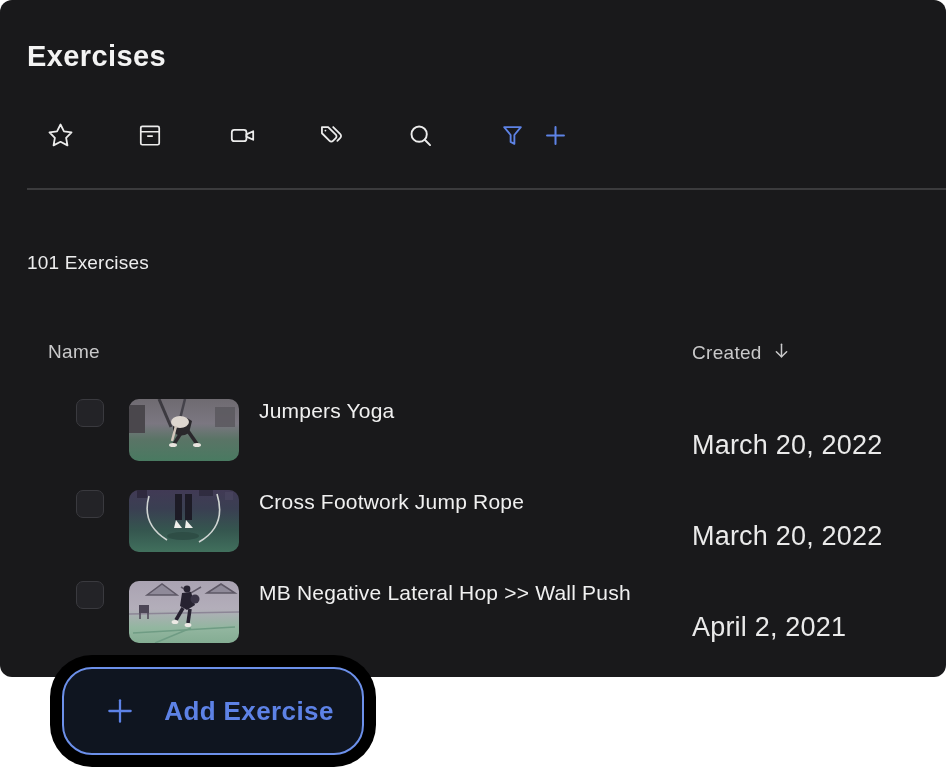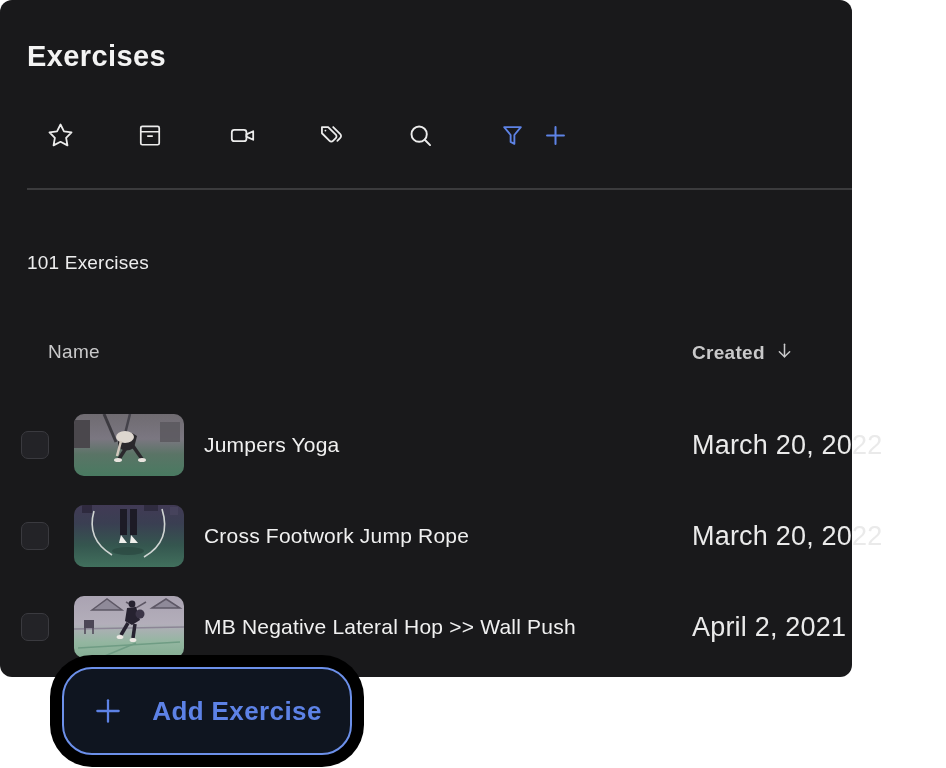--- a/index.html
+++ b/index.html
@@ -2,21 +2,21 @@
 <html><head>
 <meta charset="utf-8">
 <style>
   html, body { margin: 0; padding: 0; background: #ffffff; }
   body {
     width: 946px; height: 768px; position: relative; overflow: hidden;
     font-family: "Liberation Sans", sans-serif;
     -webkit-font-smoothing: antialiased;
   }
   .panel {
-    position: absolute; left: 0; top: 0; width: 852px; height: 677px;
+    position: absolute; left: 0; top: 0; width: 946px; height: 677px;
     background: #19191b; border-radius: 12px;
   }
   .page-title {
     position: absolute; left: 27px; top: 40px;
     font-size: 29px; font-weight: 700; color: #f3f3f3; letter-spacing: 0.4px;
   }
   .icon-btn {
     position: absolute; top: 113px; width: 44px; height: 44px;
     display: flex; align-items: center; justify-content: center;
     background: transparent; border: none; cursor: pointer; padding: 0;
@@ -29,25 +29,25 @@
   .count-label {
     position: absolute; left: 27px; top: 252px;
     font-size: 19px; font-weight: 500; color: #ededee; letter-spacing: 0.2px;
   }
   .col-header {
     position: absolute; top: 341px; font-size: 19px; font-weight: 500;
     color: #c9c9ca; letter-spacing: 0.3px; display: flex; align-items: center; gap: 10px;
     cursor: pointer;
   }
   .col-header.name { left: 48px; }
-  .col-header.created { left: 692px; font-weight: bold; }
+  .col-header.created { left: 692px; }
   .rows { position: absolute; left: 0; top: 399px; width: 946px; }
   .row {
-    position: relative; height: 91px; display: flex; align-items: center;
-    padding-left: 21px; box-sizing: border-box; cursor: pointer;
+    position: relative; height: 91px; display: flex; align-items: flex-start;
+    padding-left: 76px; box-sizing: border-box; cursor: pointer;
   }
   .checkbox {
     width: 26px; height: 26px; border-radius: 7px; background: #232327;
     border: 1px solid #3a3a3f; flex: 0 0 auto; cursor: pointer;
   }
   .thumb {
     width: 110px; height: 62px; border-radius: 10px; overflow: hidden;
     margin-left: 25px; flex: 0 0 auto; cursor: pointer; background: #2a2a2e;
   }
   .thumb svg { display: block; width: 110px; height: 62px; }
@@ -61,21 +61,21 @@
   }
   .add-btn-halo {
     position: absolute; left: 50px; top: 655px; padding: 12px;
     background: #000000; border-radius: 42px;
   }
   .add-btn {
     width: 286px; height: 84px; border-radius: 30px; box-sizing: content-box;
     background: #0f1520; border: 2px solid #6c90ea;
     display: flex; align-items: center; justify-content: center; gap: 28px;
     color: #5d82e6; font-family: "Liberation Sans", sans-serif;
-    font-size: 26px; font-weight: 600; letter-spacing: 0.4px; cursor: pointer;
+    font-size: 26px; font-weight: 600; letter-spacing: 0.4px; cursor: pointer; padding-left: 12px;
   }
 </style>
 </head>
 <body>
 
 <div class="panel">
 
   <div class="page-title">Exercises</div>
 
   <button class="icon-btn" style="left:38px">

